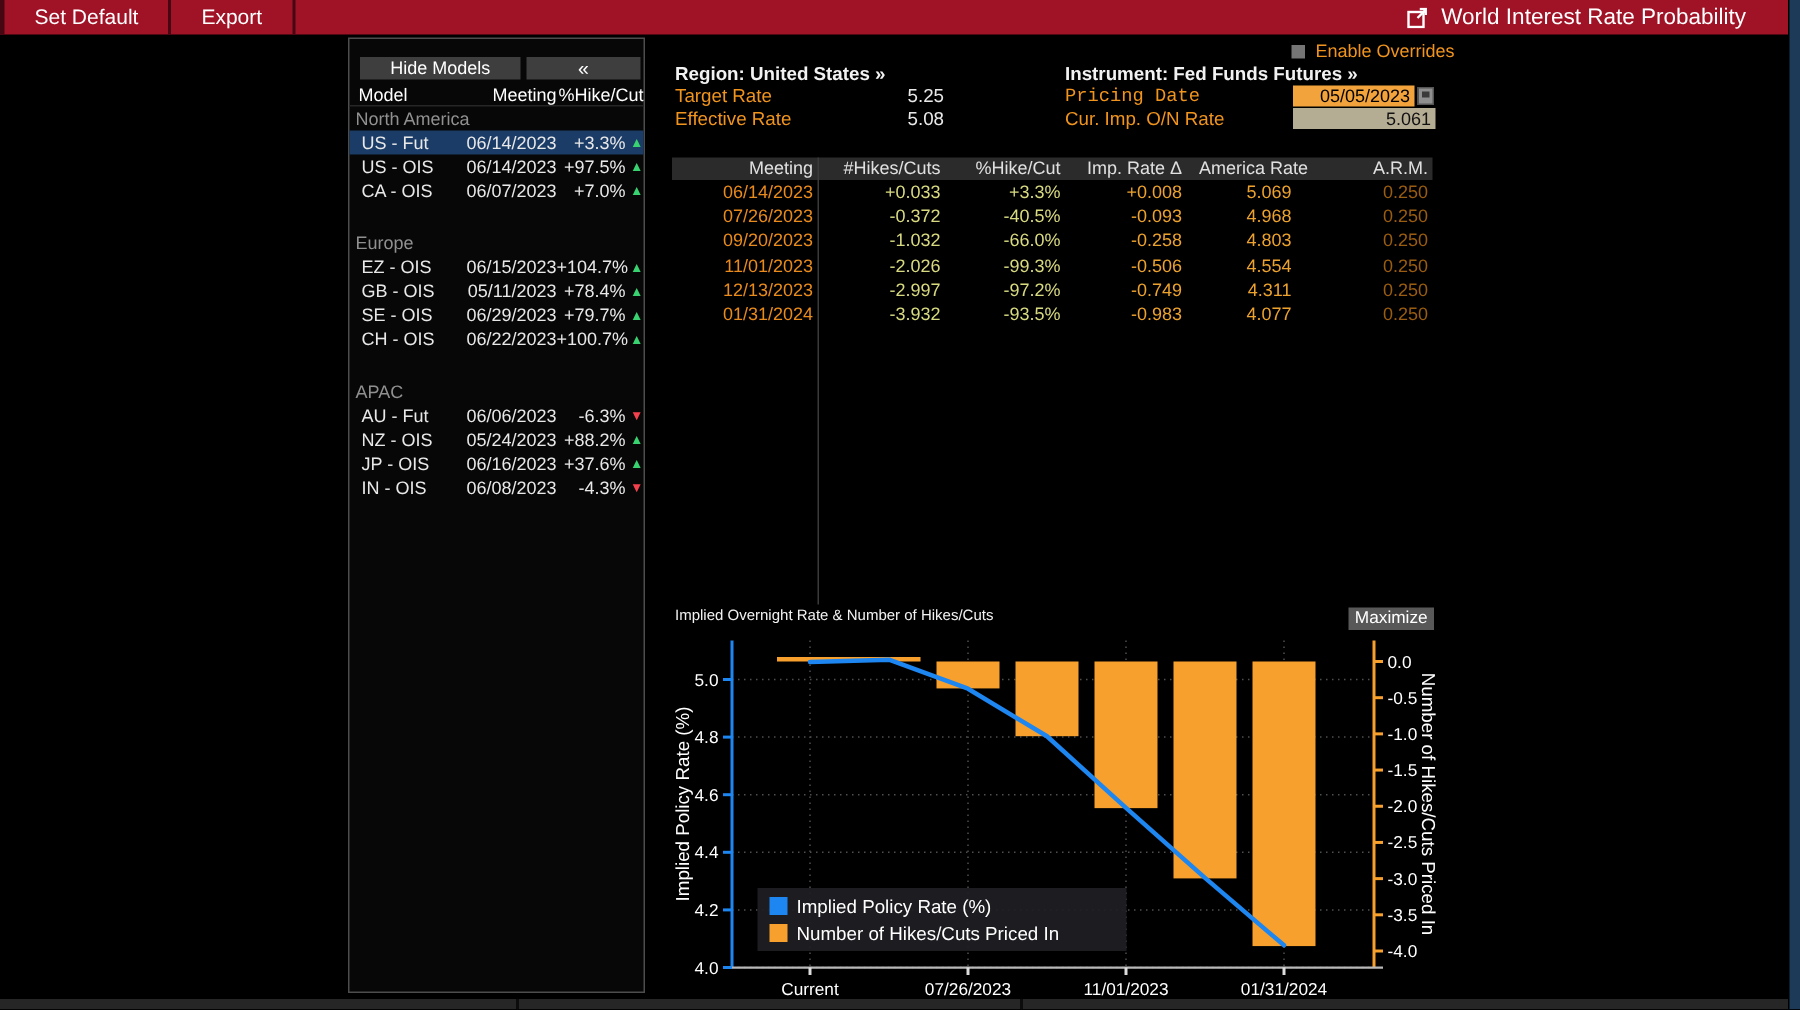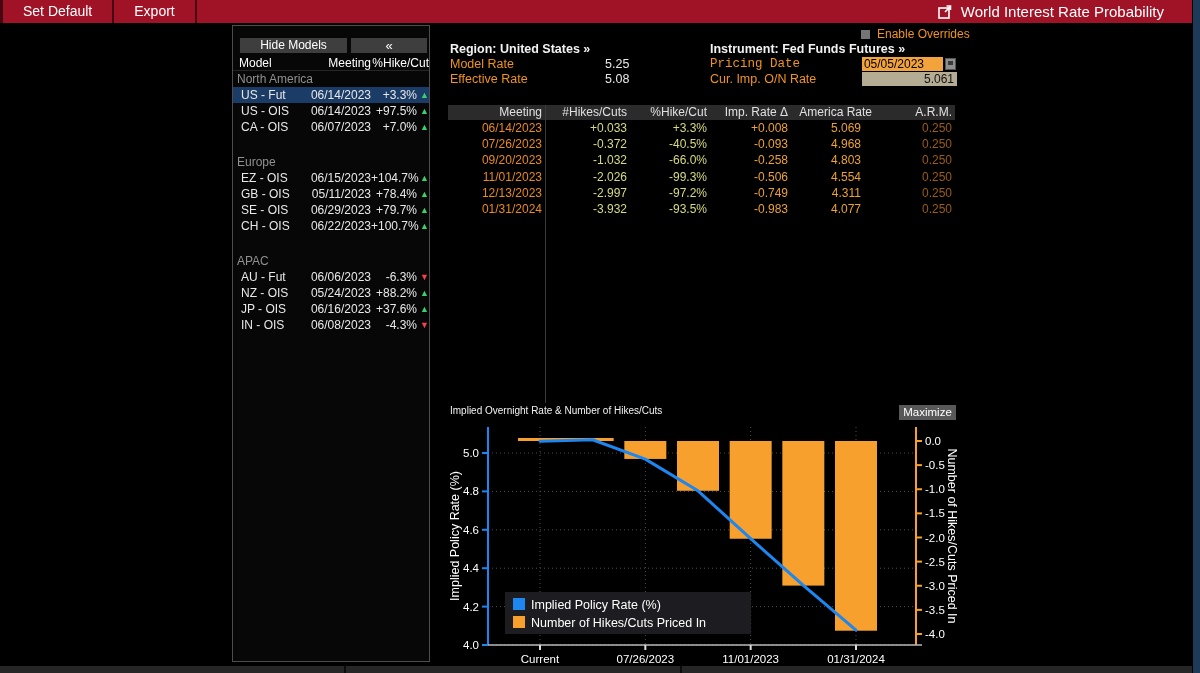--- a/index.html
+++ b/index.html
@@ -51,21 +51,21 @@
   .abs { position:absolute; }
   .chk { width:9px; height:9px; background:#757575; display:inline-block; }
   .ovr { left:845px; top:27px; display:flex; align-items:center; gap:7px;margin-left:16px; }
   .lbl-orange { color:#f0941e; }
   .lbl-white { color:#f2f2f2; }
   .hdr-line { font-size:12.5px; }
   .hdr-line .val { color:#f2f2f2; }
   .inp { border:none; font-family:"Liberation Sans", sans-serif; font-size:12px;
     text-align:right; display:block; outline:none; }
   .inp-date { left:862px; top:57px; width:81px; height:14px; background:#f2a33c; color:#000;
-    padding-right:19px; }
+    padding-right:3px; }
   .cal-icon { left:945px; top:58px; width:11px; height:12px; background:#8f8f8f;
     border:1px solid #555; }
   .cal-icon::after { content:""; display:block; margin:2px auto 0; width:5px; height:4px; background:#3a3a3a; }
   .inp-rate { left:862px; top:72px; width:95px; height:14px; background:#b5ac94; color:#111;
     padding-right:3px; }
   
   .tbl-head { left:448px; top:105px; width:507px; height:15px; background:#2b2b2b;
     display:grid; grid-template-columns:97px 85px 80px 81px 84px 80px; line-height:15px; color:#e0e0e0; }
   .tbl-body { left:448px; top:120px; width:507px; }
   .t-row { display:grid; grid-template-columns:97px 85px 80px 81px 84px 80px;
@@ -203,21 +203,21 @@
 
   <div class="abs hdr-line" style="left:450px; top:42px;">
     <span class="lbl-white" style="font-weight:bold">Region:</span>
     <span class="val" style="font-weight:bold">United States »</span>
   </div>
   <div class="abs hdr-line" style="left:710px; top:42px;">
     <span class="lbl-white" style="font-weight:bold">Instrument:</span>
     <span class="val" style="font-weight:bold">Fed Funds Futures »</span>
   </div>
 
-  <div class="abs hdr-line lbl-orange" style="left:450px; top:57px;">Model Rate</div>
+  <div class="abs hdr-line lbl-orange" style="left:450px; top:57px;">Target Rate</div>
   <div class="abs hdr-line val" style="left:605px; top:57px;">5.25</div>
   <div class="abs hdr-line lbl-orange" style="left:450px; top:72px;">Effective Rate</div>
   <div class="abs hdr-line val" style="left:605px; top:72px;">5.08</div>
 
   <div class="abs hdr-line lbl-orange" style="left:710px; top:57px;font-family:Liberation Mono, monospace;">Pricing Date</div>
   <input class="abs inp inp-date" value="05/05/2023" style="">
   <div class="abs cal-icon"></div>
   <div class="abs hdr-line lbl-orange" style="left:710px; top:72px;">Cur. Imp. O/N Rate</div>
   <input class="abs inp inp-rate" value="5.061" style="">
 

